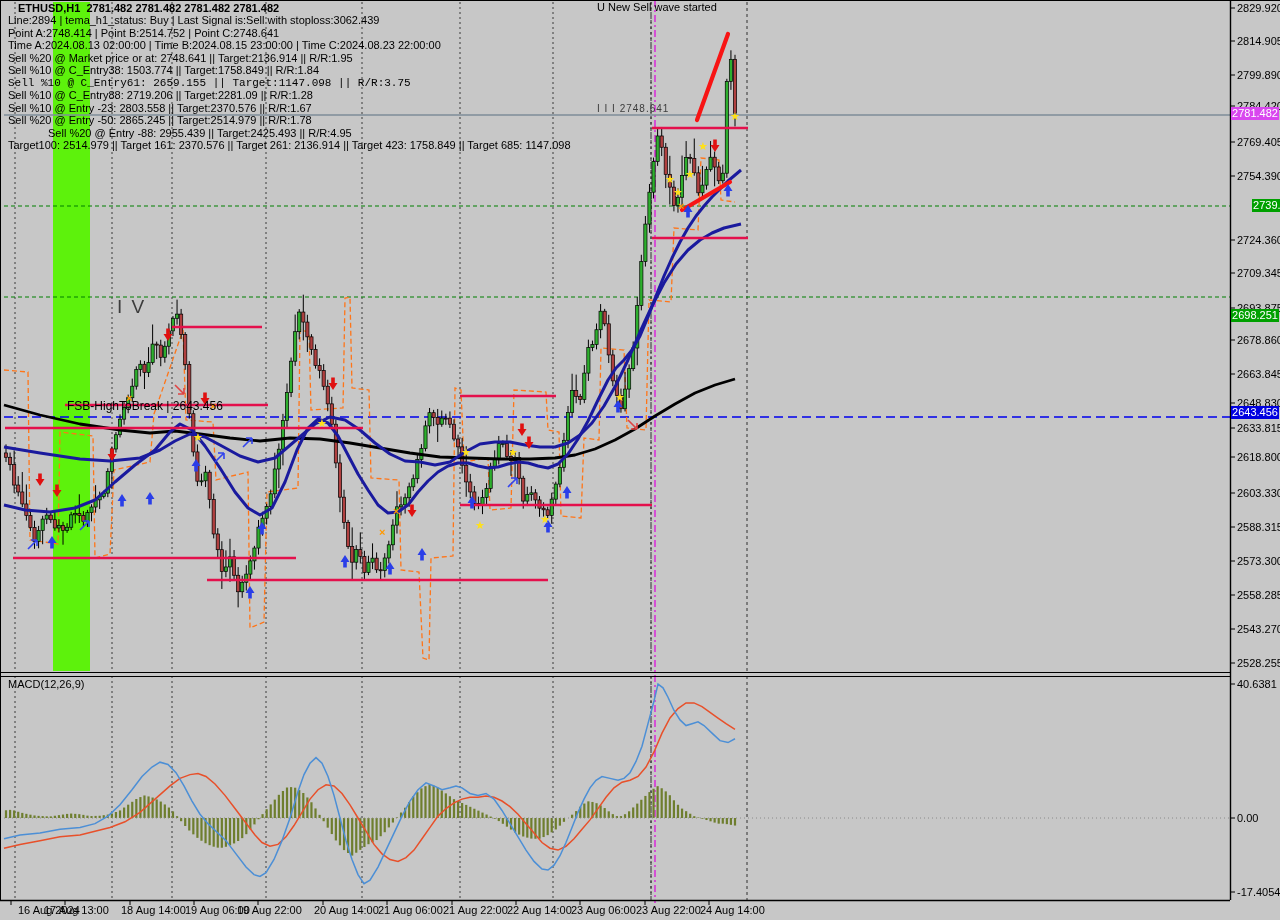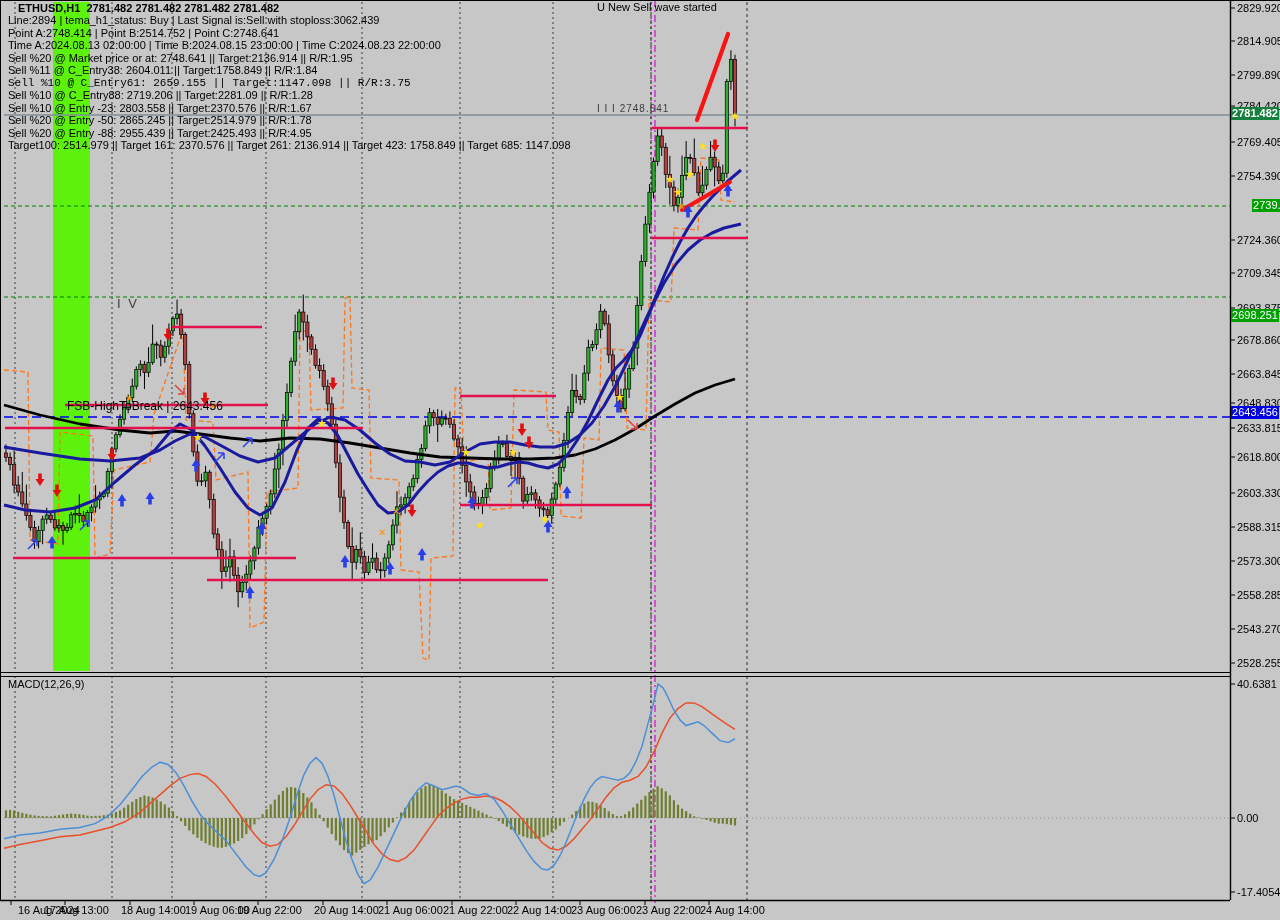--- a/index.html
+++ b/index.html
@@ -5,21 +5,21 @@
   html,body{margin:0;padding:0;background:#c7c7c7;}
   #root{position:relative;width:1280px;height:920px;background:#c7c7c7;overflow:hidden;
         font-family:"Liberation Sans",sans-serif;font-size:11px;color:#000;}
   #chart-svg{position:absolute;left:0;top:0;}
   .infoline{position:absolute;left:8px;white-space:pre;line-height:12px;}
   .infoline.b{font-weight:bold;left:18px;}
   .ann{position:absolute;white-space:pre;}
   #ann-topcenter{left:597px;top:1px;}
   #ann-wave{left:597px;top:103px;font-size:10px;color:#3c3c3c;letter-spacing:1px;}
   #ann-fsb{left:67px;top:399px;font-size:12px;color:#000000;}
-  #ann-iv{left:117px;top:296px;font-size:13px;color:#3c3c3c;letter-spacing:2px;}
+  #ann-iv{left:117px;top:296px;font-size:19px;color:#3c3c3c;letter-spacing:2px;}
   #ann-macd{left:8px;top:678px;}
   .plabel{position:absolute;left:1237px;white-space:pre;}
   .badge{position:absolute;left:1231px;width:48px;height:13px;color:#fff;
          text-align:center;line-height:13px;white-space:pre;}
   .tlabel{position:absolute;top:904px;white-space:pre;}
 </style>
 </head>
 <body>
 
 <div id="root">
@@ -701,26 +701,26 @@
       <line x1="645" y1="900" x2="645" y2="905" stroke="#000" stroke-width="1"></line>
       <line x1="709" y1="900" x2="709" y2="905" stroke="#000" stroke-width="1"></line>
     </svg>
 
   <div id="info">
       <div class="infoline b" style="top: 2px;">ETHUSD,H1  2781.482 2781.482 2781.482 2781.482</div>
       <div class="infoline" style="top: 14.45px;">Line:2894 | tema_h1_status: Buy | Last Signal is:Sell with stoploss:3062.439</div>
       <div class="infoline" style="top: 26.9px;">Point A:2748.414 | Point B:2514.752 | Point C:2748.641</div>
       <div class="infoline" style="top: 39.35px;">Time A:2024.08.13 02:00:00 | Time B:2024.08.15 23:00:00 | Time C:2024.08.23 22:00:00</div>
       <div class="infoline" style="top: 51.8px;">Sell %20 @ Market price or at: 2748.641 || Target:2136.914 || R/R:1.95</div>
-      <div class="infoline" style="top: 64.25px;">Sell %11 @ C_Entry38: 2604.011 || Target:1758.849 || R/R:1.84</div>
+      <div class="infoline" style="top: 64.25px;">Sell %10 @ C_Entry38: 1503.774 || Target:1758.849 || R/R:1.84</div>
       <div class="infoline" style="top: 76.7px; font-family: Liberation Mono, monospace;">Sell %10 @ C_Entry61: 2659.155 || Target:1147.098 || R/R:3.75</div>
       <div class="infoline" style="top: 89.15px;">Sell %10 @ C_Entry88: 2719.206 || Target:2281.09 || R/R:1.28</div>
       <div class="infoline" style="top: 101.6px;">Sell %10 @ Entry -23: 2803.558 || Target:2370.576 || R/R:1.67</div>
       <div class="infoline" style="top: 114.05px;">Sell %20 @ Entry -50: 2865.245 || Target:2514.979 || R/R:1.78</div>
-      <div class="infoline" style="top: 126.5px;">Sell %20 @ Entry -88: 2955.439 || Target:2425.493 || R/R:4.95</div>
+      <div class="infoline" style="top: 126.5px; margin-left: 40px;">Sell %20 @ Entry -88: 2955.439 || Target:2425.493 || R/R:4.95</div>
       <div class="infoline" style="top: 138.95px;">Target100: 2514.979 || Target 161: 2370.576 || Target 261: 2136.914 || Target 423: 1758.849 || Target 685: 1147.098</div>
     </div>
 
   <div class="ann" id="ann-topcenter">U New Sell wave started</div>
   <div class="ann" id="ann-wave">I I I 2748.641</div>
   <div class="ann" id="ann-fsb">FSB-HighToBreak | 2643.456</div>
   <div class="ann" id="ann-iv">I V</div>
   <div class="ann" id="ann-macd">MACD(12,26,9)</div>
 
   <div id="paxis">
@@ -737,21 +737,21 @@
       <div class="plabel" style="top: 368px;">2663.845</div>
       <div class="plabel" style="top: 397px;">2648.830</div>
       <div class="plabel" style="top: 422px;">2633.815</div>
       <div class="plabel" style="top: 451px;">2618.800</div>
       <div class="plabel" style="top: 487px;">2603.330</div>
       <div class="plabel" style="top: 521px;">2588.315</div>
       <div class="plabel" style="top: 555px;">2573.300</div>
       <div class="plabel" style="top: 589px;">2558.285</div>
       <div class="plabel" style="top: 623px;">2543.270</div>
       <div class="plabel" style="top: 657px;">2528.255</div>
-      <div class="badge" style="top: 106.5px; background: #15803d; font-weight: bold;">2781.482</div>
+      <div class="badge" style="top: 106.5px; background: #d946ef;">2781.482</div>
       <div class="badge" style="top: 198.5px; background: rgb(0, 160, 0); margin-left: 21px;">2739.788</div>
       <div class="badge" style="top: 291.5px; background: rgb(0, 160, 0); margin-top: 17px;">2698.251</div>
       <div class="badge" style="top: 405.5px; background: rgb(0, 0, 224);">2643.456</div>
     </div>
   <div id="maxis">
       <div class="plabel" style="top: 678px;">40.6381</div>
       <div class="plabel" style="top: 812px;">0.00</div>
       <div class="plabel" style="top: 886px;">-17.4054</div>
     </div>
   <div id="taxis">

